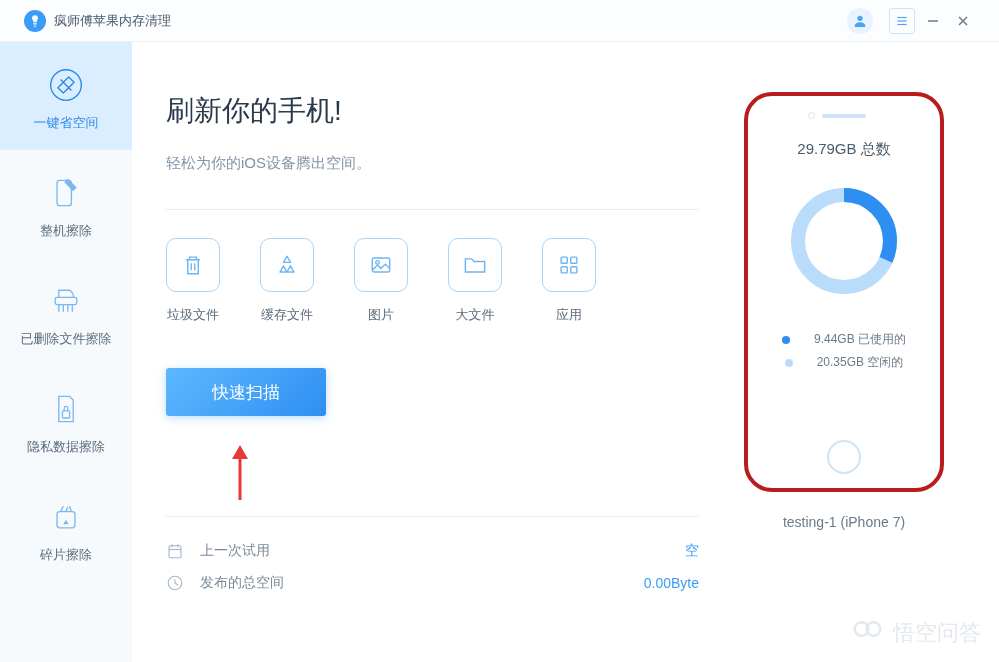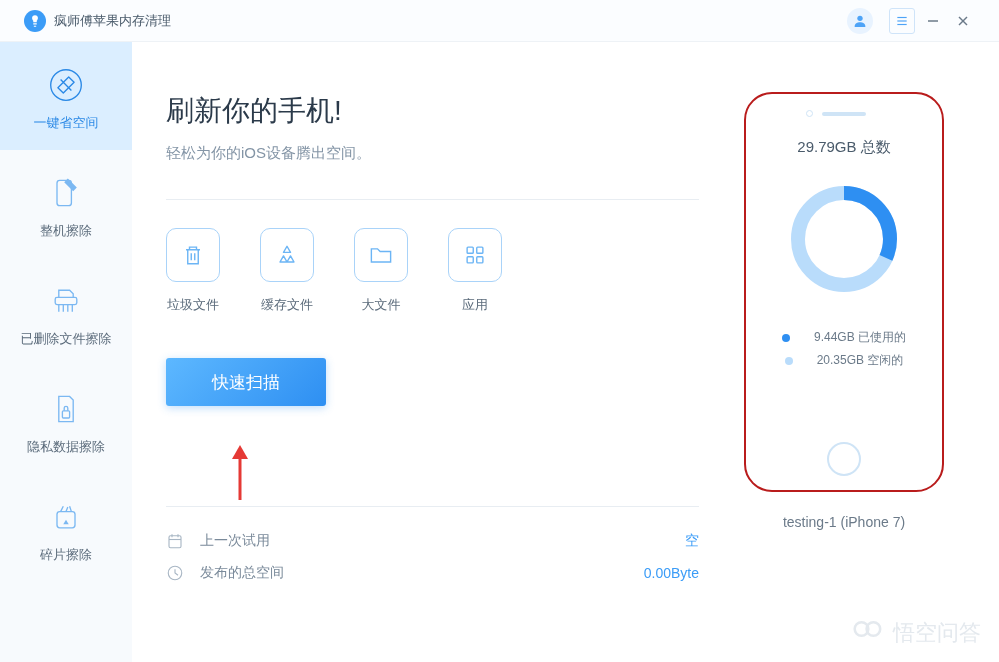--- a/index.html
+++ b/index.html
@@ -25,21 +25,21 @@
     .sidebar { width: 132px; background: #f7fafd; display: flex; flex-direction: column; }
     .side-item { display: flex; flex-direction: column; align-items: center; justify-content: center; gap: 10px; padding: 24px 0 18px; cursor: pointer; color: #5b6b7b; font-size: 13px; }
     .side-item.active { background: #dbeeff; color: #2b89e6; }
     .side-icon { width: 38px; height: 38px; display: flex; align-items: center; justify-content: center; }
     .side-icon svg { width: 36px; height: 36px; fill: none; stroke: #7bb8f2; stroke-width: 1.5; }
     .side-item.active .side-icon svg { stroke: #2b89e6; }
     
     
     .main { flex: 1; padding: 50px 40px 30px 34px; display: flex; }
     .main-left { flex: 1; padding-right: 30px; }
-    .main-title { font-size: 28px; color: #2b3a4a; font-weight: 400; margin-bottom: 14px; }
+    .main-title { font-size: 28px; color: #2b3a4a; font-weight: 400; margin-bottom: 24px; }
     .main-sub { font-size: 15px; color: #8495a6; margin-bottom: 36px; }
     .divider { height: 1px; background: #e8edf2; margin-bottom: 28px; }
     
     .cat-row { display: flex; gap: 40px; margin-bottom: 44px; }
     .cat { display: flex; flex-direction: column; align-items: center; gap: 14px; cursor: pointer; }
     .cat-icon { width: 54px; height: 54px; border: 1.5px solid #a9d3f9; border-radius: 10px; display: flex; align-items: center; justify-content: center; }
     .cat-icon svg { width: 28px; height: 28px; fill: none; stroke: #6cb5f5; stroke-width: 1.6; }
     .cat-label { font-size: 13px; color: #5b6b7b; }
     
     .scan-btn { width: 160px; height: 48px; background: linear-gradient(135deg, #5db8ff 0%, #2e8ff2 100%); color: #fff; font-size: 17px; border: none; border-radius: 3px; cursor: pointer; display: flex; align-items: center; justify-content: center; box-shadow: 0 2px 8px rgba(46,143,242,0.3); }
@@ -48,21 +48,21 @@
     .arrow-annotation svg { width: 30px; height: 60px; }
     
     .bottom-info { margin-top: 100px; border-top: 1px solid #e8edf2; padding-top: 18px; }
     .info-row { display: flex; align-items: center; justify-content: space-between; padding: 7px 0; font-size: 14px; color: #7a8a9a; }
     .info-row-left { display: flex; align-items: center; gap: 16px; }
     .info-row-left svg { width: 18px; height: 18px; fill: none; stroke: #a8b6c4; stroke-width: 1.5; }
     .info-val { color: #3b9cf7; font-size: 14px; }
     
     
     .device-panel { width: 230px; display: flex; flex-direction: column; align-items: center; }
-    .phone { width: 200px; height: 400px; border: 2px solid #b91c1c; border-radius: 28px; position: relative; display: flex; flex-direction: column; align-items: center; padding: 44px 16px 50px; }
+    .phone { width: 200px; height: 400px; border: 4px solid #b91c1c; border-radius: 28px; position: relative; display: flex; flex-direction: column; align-items: center; padding: 44px 16px 50px; }
     .phone::before { content: ""; position: absolute; top: 18px; left: 50%; transform: translateX(-50%); width: 44px; height: 4px; background: #cfe4f6; border-radius: 3px; }
     .phone::after { content: ""; position: absolute; bottom: 14px; left: 50%; transform: translateX(-50%); width: 30px; height: 30px; border: 2px solid #cfe4f6; border-radius: 50%; }
     .phone-camera { position: absolute; top: 16px; left: 60px; width: 7px; height: 7px; border: 1.5px solid #cfe4f6; border-radius: 50%; }
     .storage-total { font-size: 15px; color: #4a5b6b; margin-bottom: 22px; }
     .donut { width: 120px; height: 120px; margin-bottom: 30px; }
     .legend-row { display: flex; align-items: center; gap: 24px; font-size: 12px; color: #6b7a89; margin-bottom: 6px; }
     .dot { width: 8px; height: 8px; border-radius: 50%; }
     .dot.used { background: #2e8ff2; }
     .dot.free { background: #b9dcfb; }
     .device-name { margin-top: 22px; font-size: 14px; color: #6b7a89; }
@@ -185,20 +185,30 @@
           <div class="cat-icon">
             <svg viewBox="0 0 32 32">
                 <path d="M16 6 l4 7 h-8 z M8 24 l4 -7 l4 7 z M24 24 h-8 l4 -7 z" stroke-linejoin="round"></path>
               </svg>
           </div>
           <span class="cat-label">缓存文件</span>
         </div>
         <div class="cat">
           <div class="cat-icon">
             <svg viewBox="0 0 32 32">
+                <rect x="6" y="8" width="20" height="16" rx="2"></rect>
+                <circle cx="12" cy="13" r="2"></circle>
+                <path d="M6 22 l6 -6 l4 4 l5 -5 l5 5"></path>
+              </svg>
+          </div>
+          <span class="cat-label">图片</span>
+        </div>
+        <div class="cat">
+          <div class="cat-icon">
+            <svg viewBox="0 0 32 32">
                 <path d="M5 10 v14 h22 V12 h-12 l-3 -3 h-7 z"></path>
               </svg>
           </div>
           <span class="cat-label">大文件</span>
         </div>
         <div class="cat">
           <div class="cat-icon">
             <svg viewBox="0 0 32 32">
                 <rect x="7" y="7" width="7" height="7" rx="1"></rect>
                 <rect x="18" y="7" width="7" height="7" rx="1"></rect>

